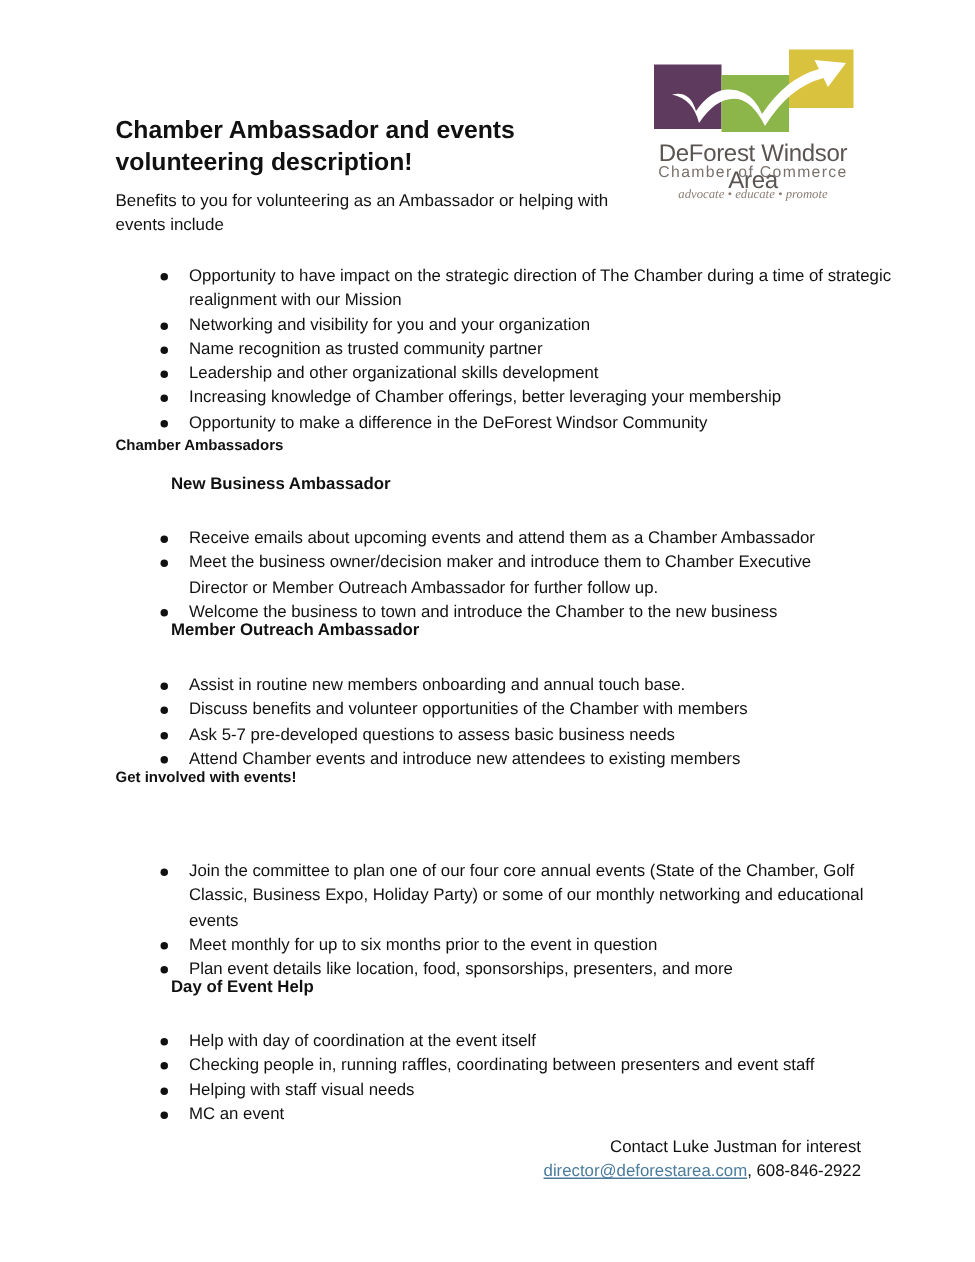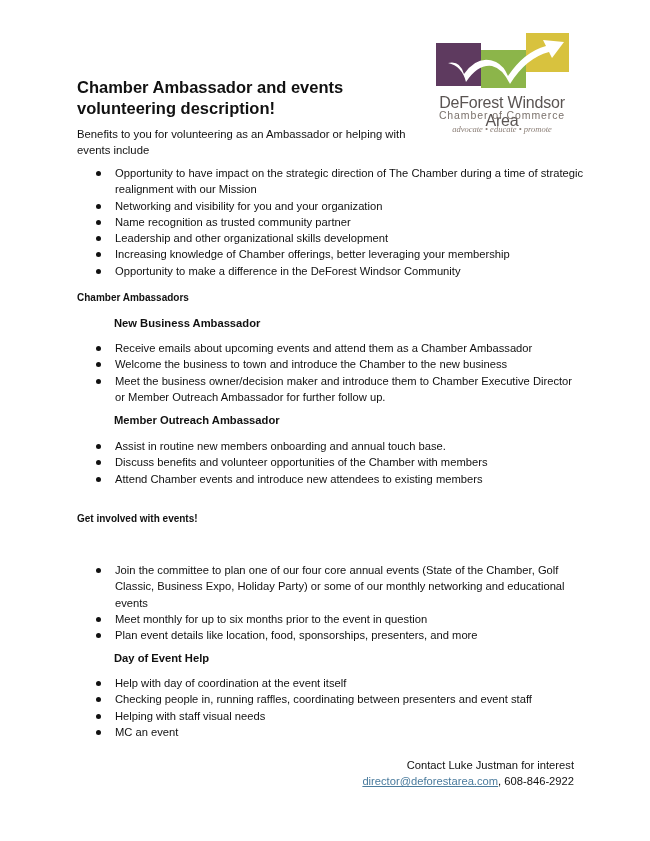--- a/index.html
+++ b/index.html
@@ -10,21 +10,21 @@
   .logo svg { position: absolute; left: 0; top: 0; }
   .logo .org1 { position: absolute; left: 0; top: 64px; width: 152px; text-align: center;
                 font-size: 16px; color: #5a5452; letter-spacing: -0.2px; }
   .logo .org2 { position: absolute; left: 0; top: 79px; width: 152px; text-align: center;
                 font-size: 10.5px; color: #7a716b; letter-spacing: 0.9px; }
   .logo .tag { position: absolute; left: 0; top: 94px; width: 152px; text-align: center;
                font-family: "Liberation Serif", serif; font-style: italic; font-size: 8.5px; color: #8a7d75; }
 
   .title { position: absolute; left: 77px; top: 77px; font-size: 16.5px; font-weight: bold; line-height: 21px; width: 340px; }
   .intro { position: absolute; left: 77px; top: 126px; font-size: 11.3px; font-weight: normal; line-height: 16px; width: 360px; }
-  ul { list-style: none; margin: 0; padding: 0; }
+  ul { list-style: none; margin: 11px; padding: 0; }
   li { position: relative; padding-left: 38px; font-size: 11.2px; line-height: 16.3px; }
   li .dot { position: absolute; left: 19px; top: 6px; width: 5px; height: 5px; border-radius: 50%; background: #111; }
   h2 { font-size: 10px; font-weight: bold; margin: 0; line-height: 18px; }
   h3 { font-size: 11.2px; font-weight: bold; margin: 0; line-height: 16px; padding-left: 37px; }
 
   .abs { position: absolute; left: 0; width: 505px; }
   .contact { position: absolute; right: 76px; text-align: right; font-size: 11.2px; line-height: 16.3px; }
   .contact a { color: #4a7b9d; text-decoration: underline; }
 </style>
 </head>
@@ -56,30 +56,31 @@
       <li><span class="dot"></span><span>Increasing knowledge of Chamber offerings, better leveraging your membership</span></li>
       <li><span class="dot"></span><span>Opportunity to make a difference in the DeForest Windsor Community</span></li>
     </ul>
   </div>
 
   <h2 class="abs" style="left:77px; top:289px;">Chamber Ambassadors</h2>
   <h3 class="abs" style="left:77px; top:315px;">New Business Ambassador</h3>
   <div class="abs" style="left:77px; top:340px;">
     <ul>
       <li><span class="dot"></span><span>Receive emails about upcoming events and attend them as a Chamber Ambassador</span></li>
+      <li><span class="dot"></span><span>Meet the business owner/decision maker and introduce them to Chamber Executive Director or Member Outreach Ambassador for further follow up.</span></li>
       <li><span class="dot"></span><span>Welcome the business to town and introduce the Chamber to the new business</span></li>
-      <li><span class="dot"></span><span>Meet the business owner/decision maker and introduce them to Chamber Executive Director or Member Outreach Ambassador for further follow up.</span></li>
     </ul>
   </div>
 
   <h3 class="abs" style="left:77px; top:412px;">Member Outreach Ambassador</h3>
   <div class="abs" style="left:77px; top:438px;">
     <ul>
       <li><span class="dot"></span><span>Assist in routine new members onboarding and annual touch base.</span></li>
       <li><span class="dot"></span><span>Discuss benefits and volunteer opportunities of the Chamber with members</span></li>
+      <li><span class="dot"></span><span>Ask 5-7 pre-developed questions to assess basic business needs</span></li>
       <li><span class="dot"></span><span>Attend Chamber events and introduce new attendees to existing members</span></li>
     </ul>
   </div>
 
   <h2 class="abs" style="left:77px; top:510px;">Get involved with events!</h2>
   <div class="abs" style="left:77px; top:562px;">
     <ul>
       <li style="width:460px;"><span class="dot"></span><span>Join the committee to plan one of our four core annual events (State of the Chamber, Golf Classic, Business Expo, Holiday Party) or some of our monthly networking and educational events</span></li>
       <li><span class="dot"></span><span>Meet monthly for up to six months prior to the event in question</span></li>
       <li><span class="dot"></span><span>Plan event details like location, food, sponsorships, presenters, and more</span></li>

